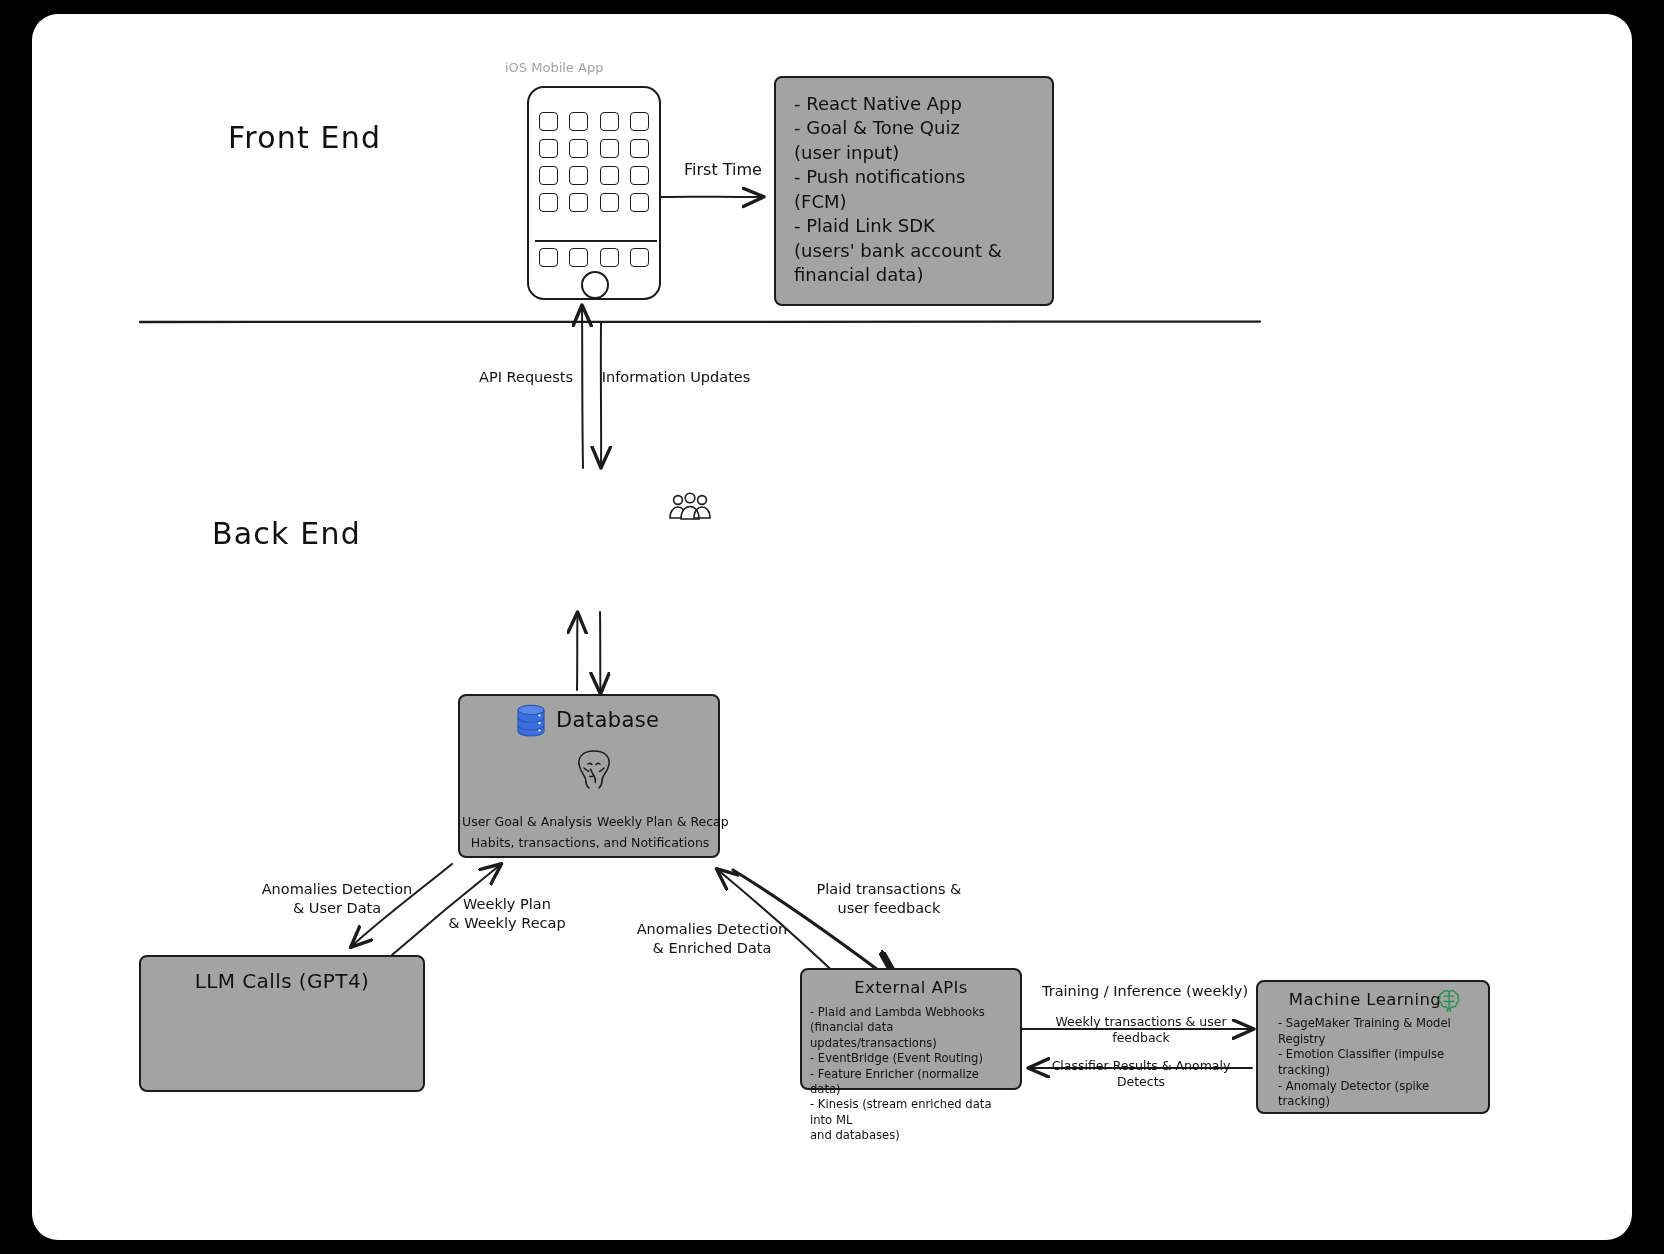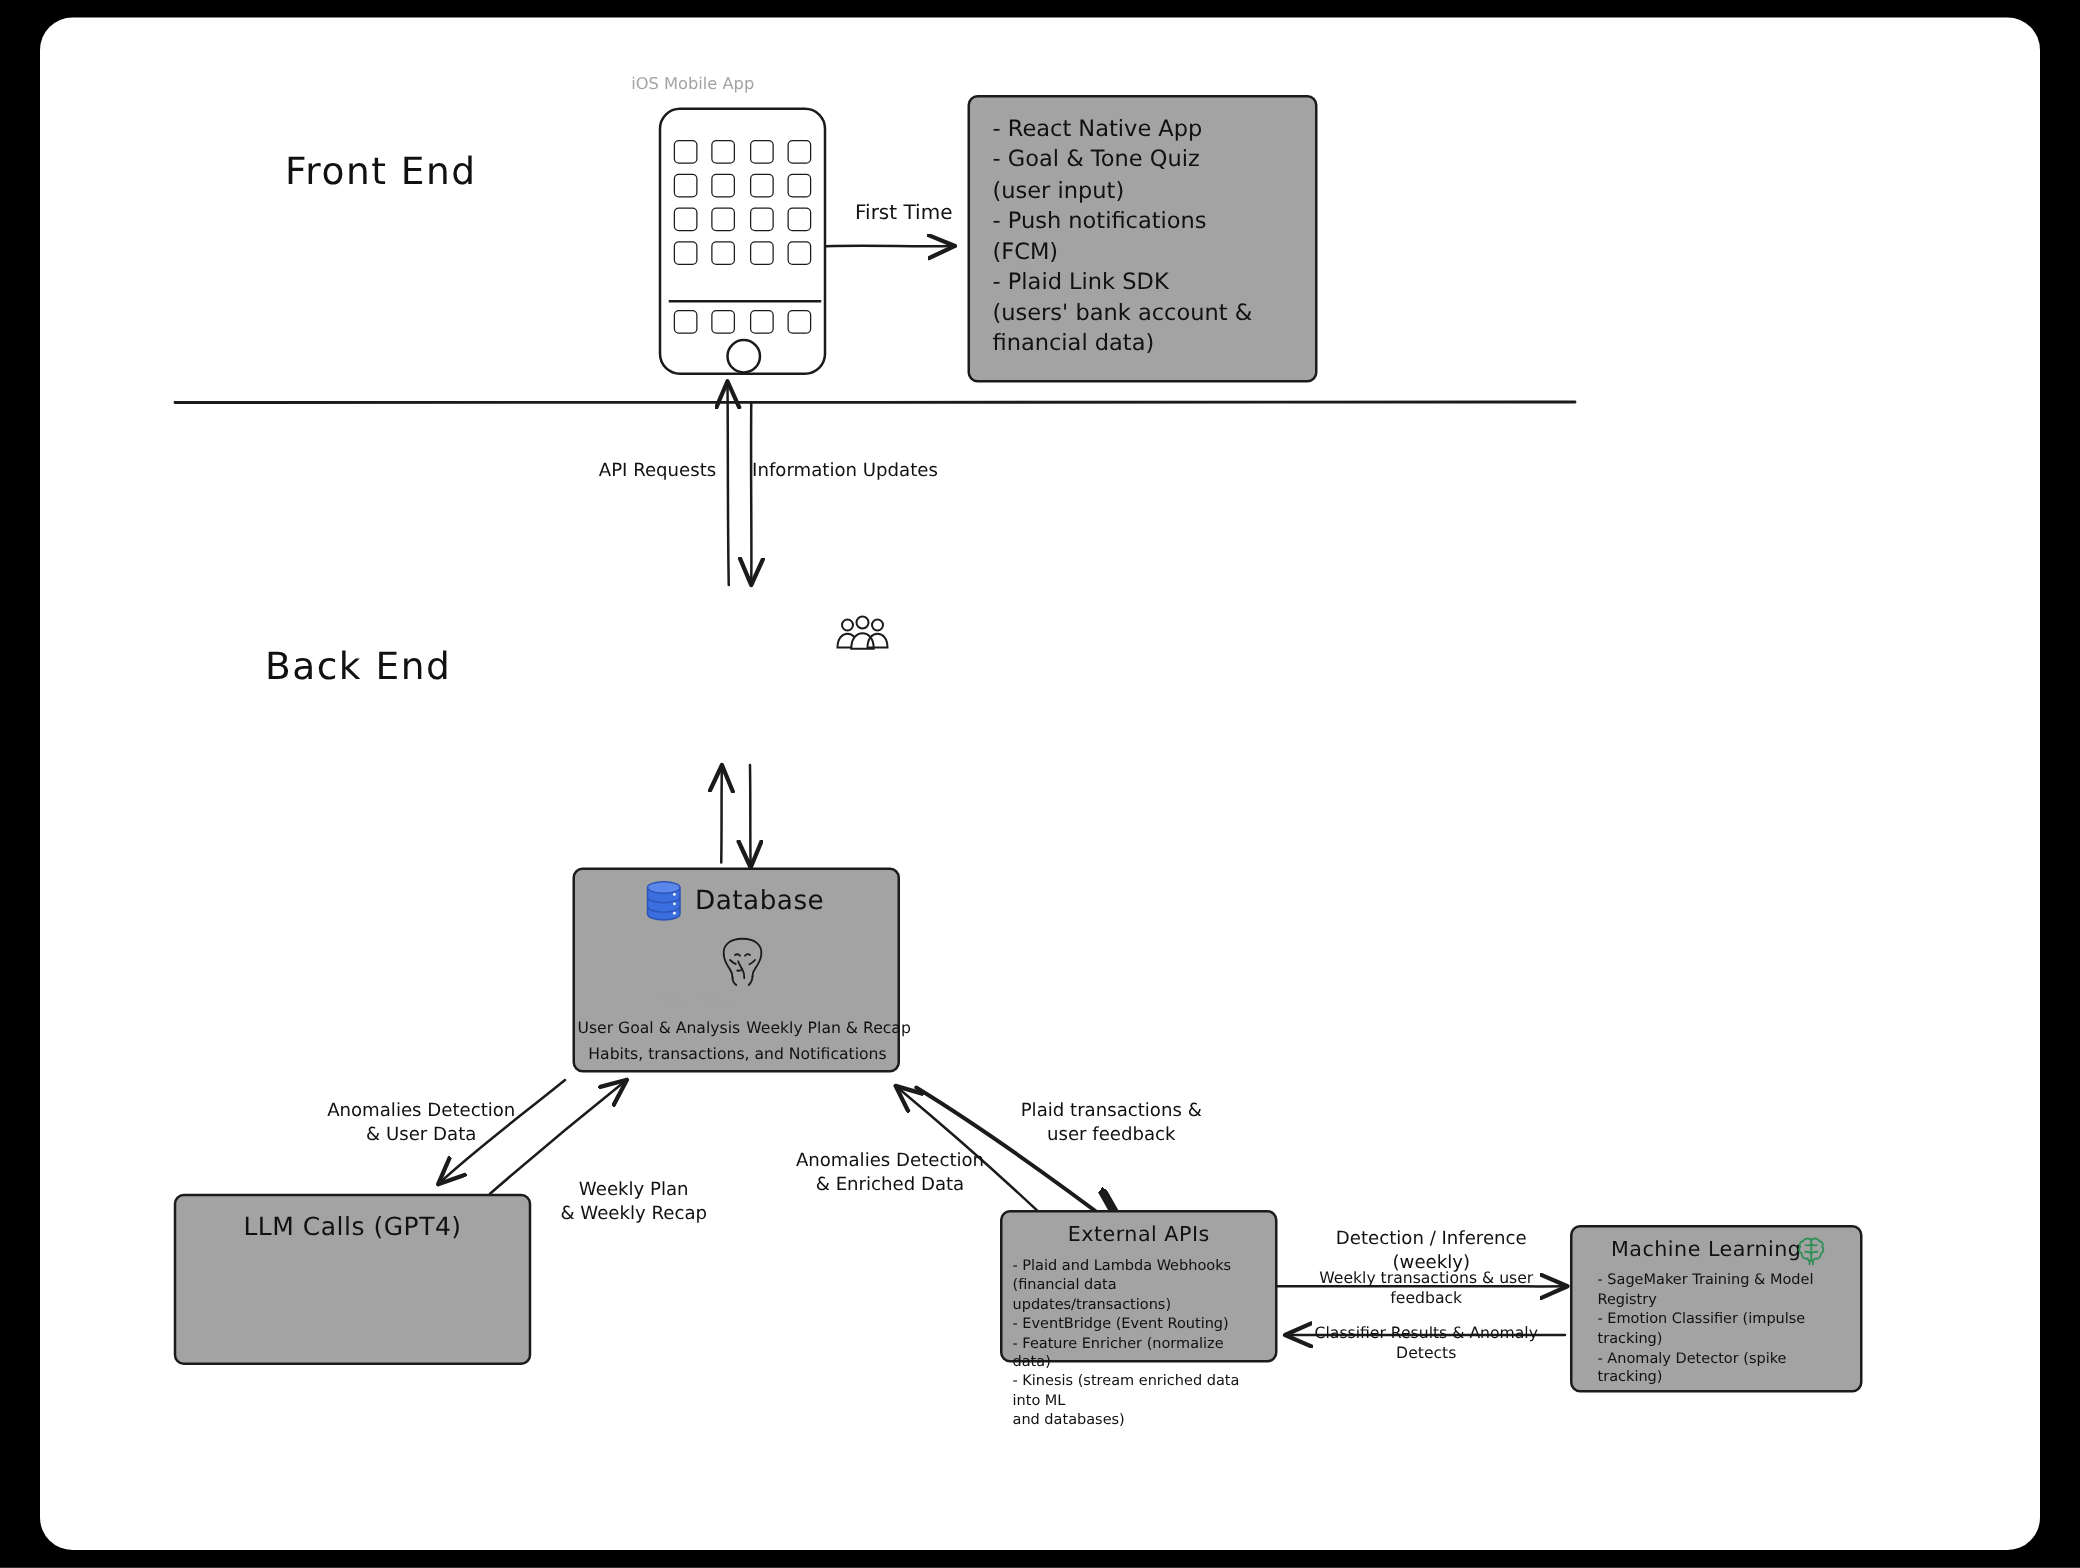--- a/index.html
+++ b/index.html
@@ -278,42 +278,42 @@
     </g>
   </svg>
   <div class="node small-caption" id="pg-caption">PostgreSQL</div>
 
   <div class="db-inline" style="left:462px; top:814px; width:120px;">User Goal &amp; Analysis</div>
   <div class="db-inline" style="left:597px; top:814px; width:120px;">Weekly Plan &amp; Recap</div>
   <div class="db-inline" style="left:470px; top:835px; width:240px;">Habits, transactions, and Notifications</div>
 
   <div class="edge-label" style="left:252px; top:880px; width:170px;">Anomalies Detection
 &amp; User Data</div>
-  <div class="edge-label" style="left:432px; top:895px; width:150px;margin-top:48px;">Weekly Plan
+  <div class="edge-label" style="left:432px; top:895px; width:150px;">Weekly Plan
 &amp; Weekly Recap</div>
   <div class="edge-label" style="left:622px; top:920px; width:180px;">Anomalies Detection
 &amp; Enriched Data</div>
   <div class="edge-label" style="left:800px; top:880px; width:178px;">Plaid transactions &amp;
 user feedback</div>
 
   <div class="node card" style="left:139px; top:955px; width:286px; height:137px; padding:8px 14px;">
     <div class="card-title" style="font-size:20px; margin-top:4px;">LLM Calls (GPT4)</div>
   </div>
 
   <div class="node card" style="left:800px; top:968px; width:222px; height:122px; padding:6px 8px;">
     <div class="card-title" style="font-size:16.5px; margin-top:2px;">External APIs</div>
     <div class="card-body" style="margin-top:8px; font-size:11.6px; line-height:1.33;">- Plaid and Lambda Webhooks
 (financial data updates/transactions)
 - EventBridge (Event Routing)
 - Feature Enricher (normalize data)
 - Kinesis (stream enriched data into ML
 and databases)</div>
   </div>
 
-  <div class="edge-label" style="left:1040px; top:982px; width:210px;">Detection / Inference (weekly)</div>
+  <div class="edge-label" style="left:1040px; top:982px; width:210px;">Training / Inference (weekly)</div>
   <div class="edge-label" style="left:1030px; top:1014px; width:222px; font-size:12.5px;">Weekly transactions &amp; user feedback</div>
   <div class="edge-label" style="left:1030px; top:1058px; width:222px; font-size:12.5px;">Classifier Results &amp; Anomaly Detects</div>
 
   <div class="node card" style="left:1256px; top:980px; width:234px; height:134px; padding:6px 20px;">
     <div class="card-title" style="font-size:16.5px; margin-top:2px; padding-right:16px;">Machine Learning</div>
     <div class="card-body" style="margin-top:7px; font-size:11.6px; line-height:1.35;">- SageMaker Training &amp; Model
 Registry
 - Emotion Classifier (impulse tracking)
 - Anomaly Detector (spike tracking)</div>
   </div>

